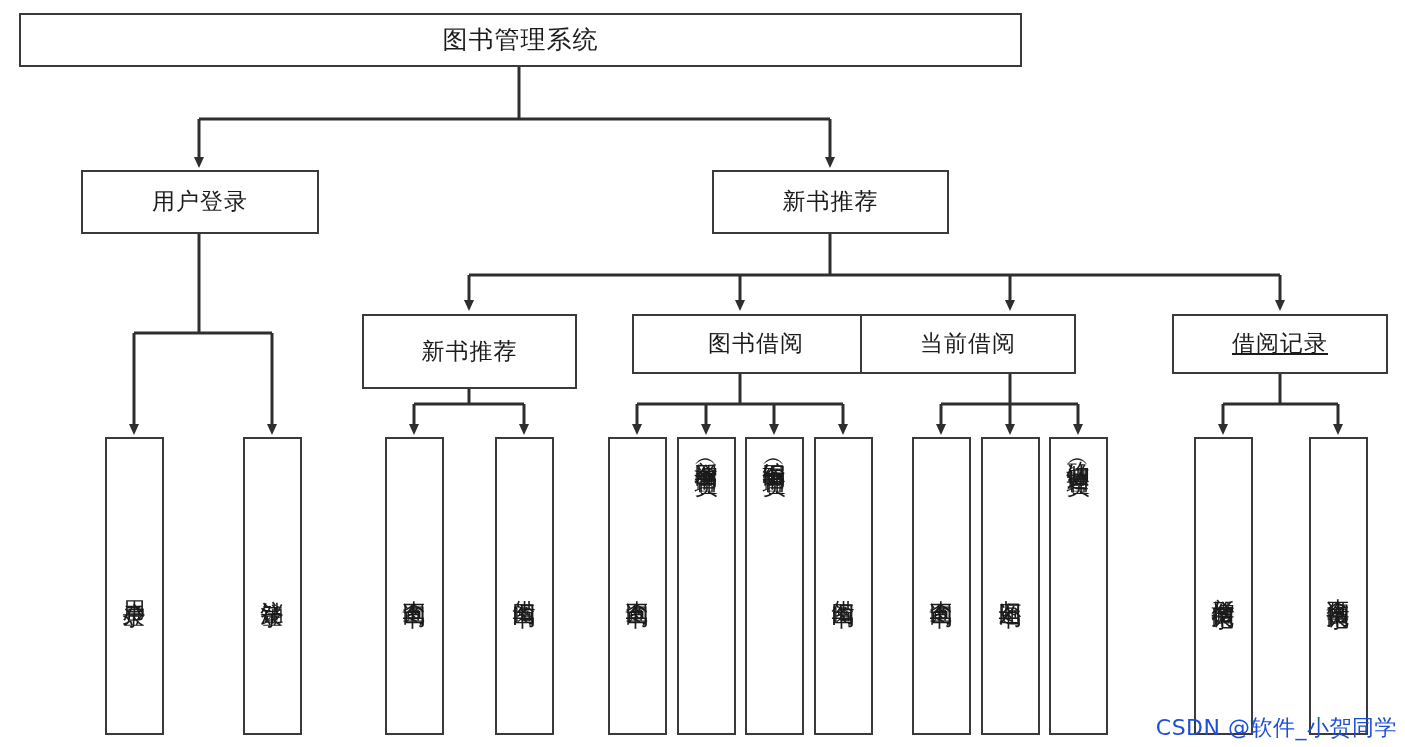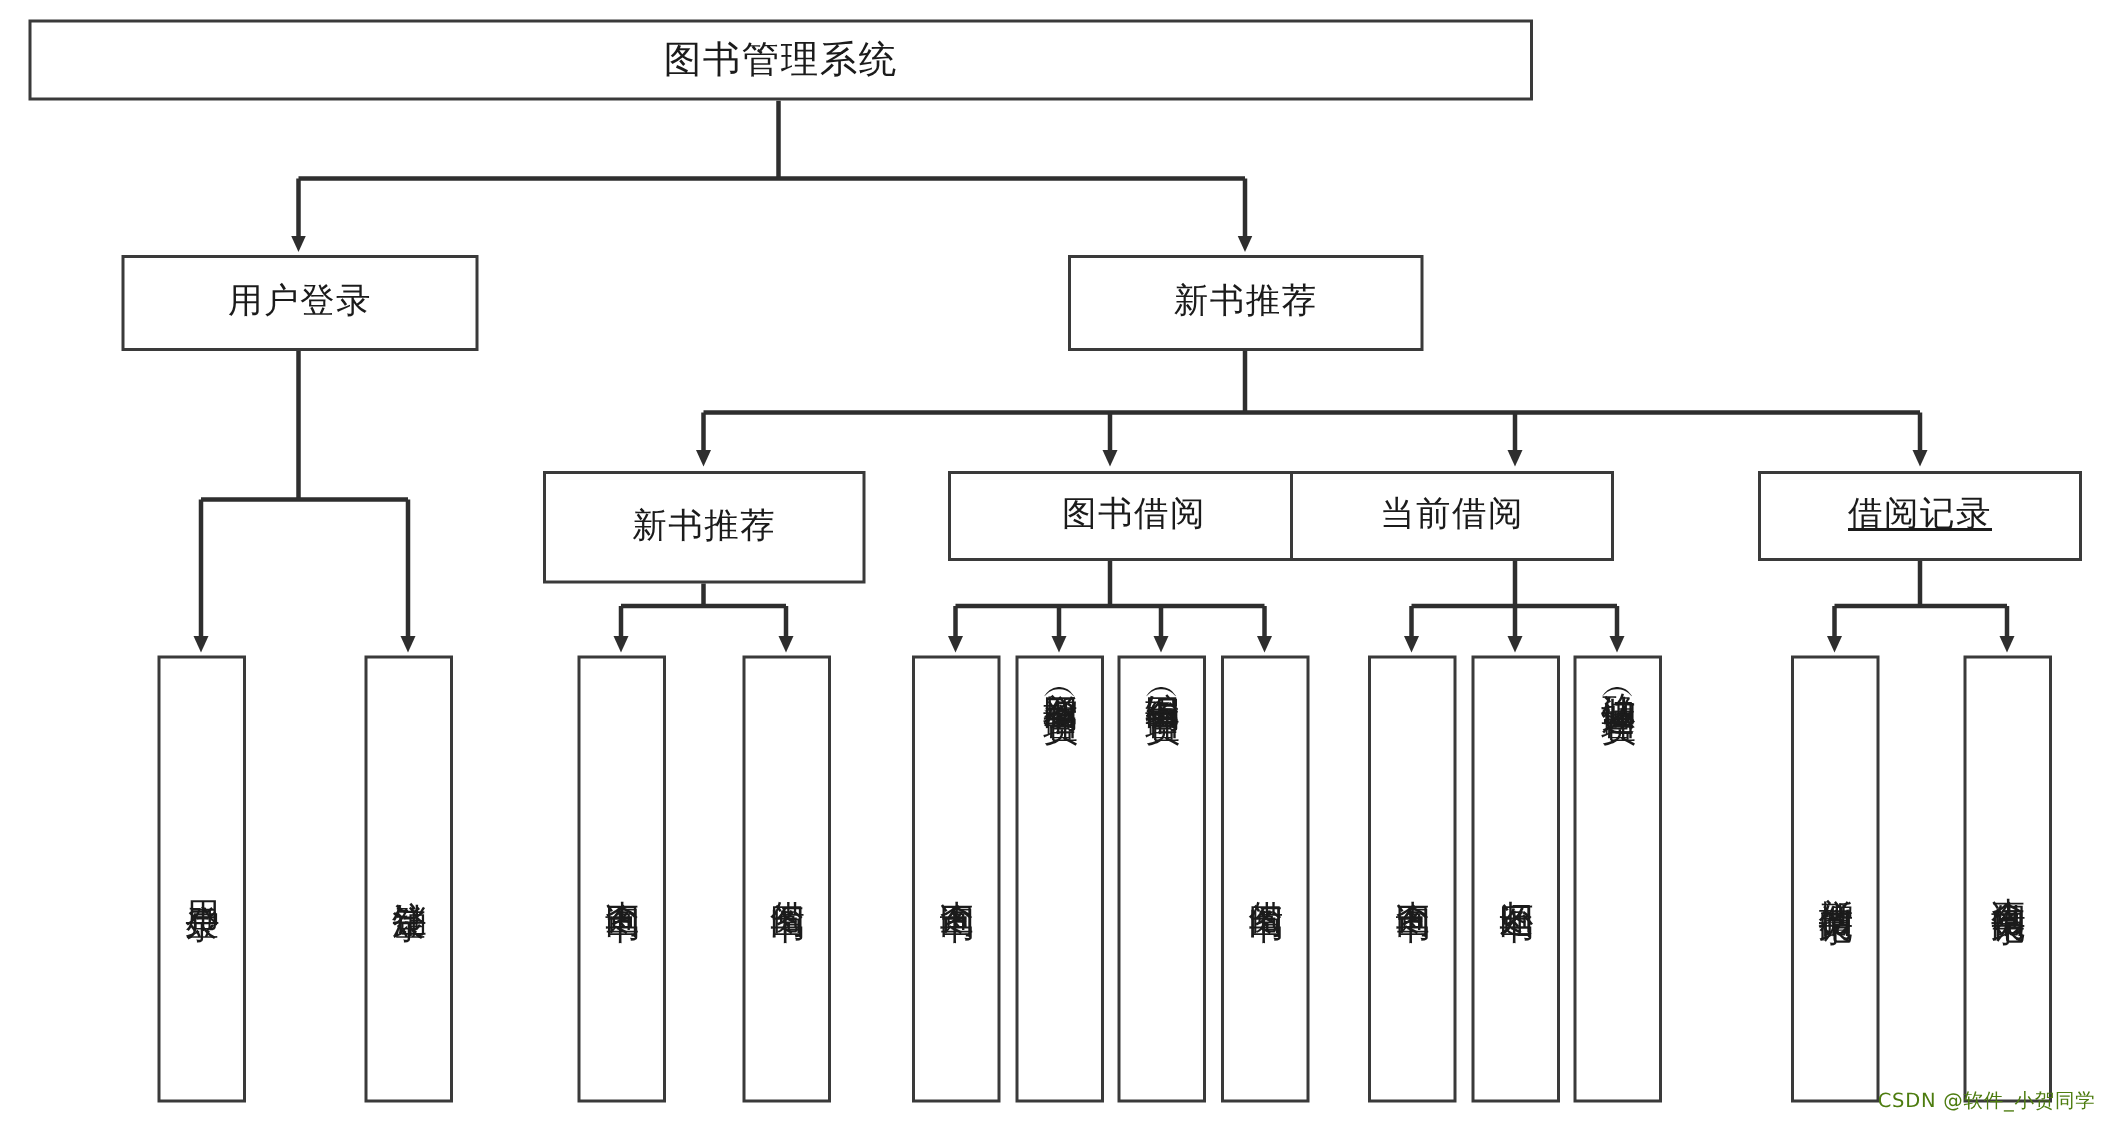--- a/index.html
+++ b/index.html
@@ -56,22 +56,22 @@
     left: 0;
     top: 0;
     width: 1405px;
     height: 747px;
     pointer-events: none;
   }
   #watermark {
     position: absolute;
     right: 8px;
     bottom: 4px;
-    font-size: 13px;
-    color: #4d7c0f;
+    font-size: 22px;
+    color: #1d4ed8;
     letter-spacing: 0.5px;
     white-space: nowrap;
   }
 </style>
 </head>
 <body>
 
 <div id="canvas">
 
   <svg id="edges" viewBox="0 0 1405 747" xmlns="http://www.w3.org/2000/svg">

